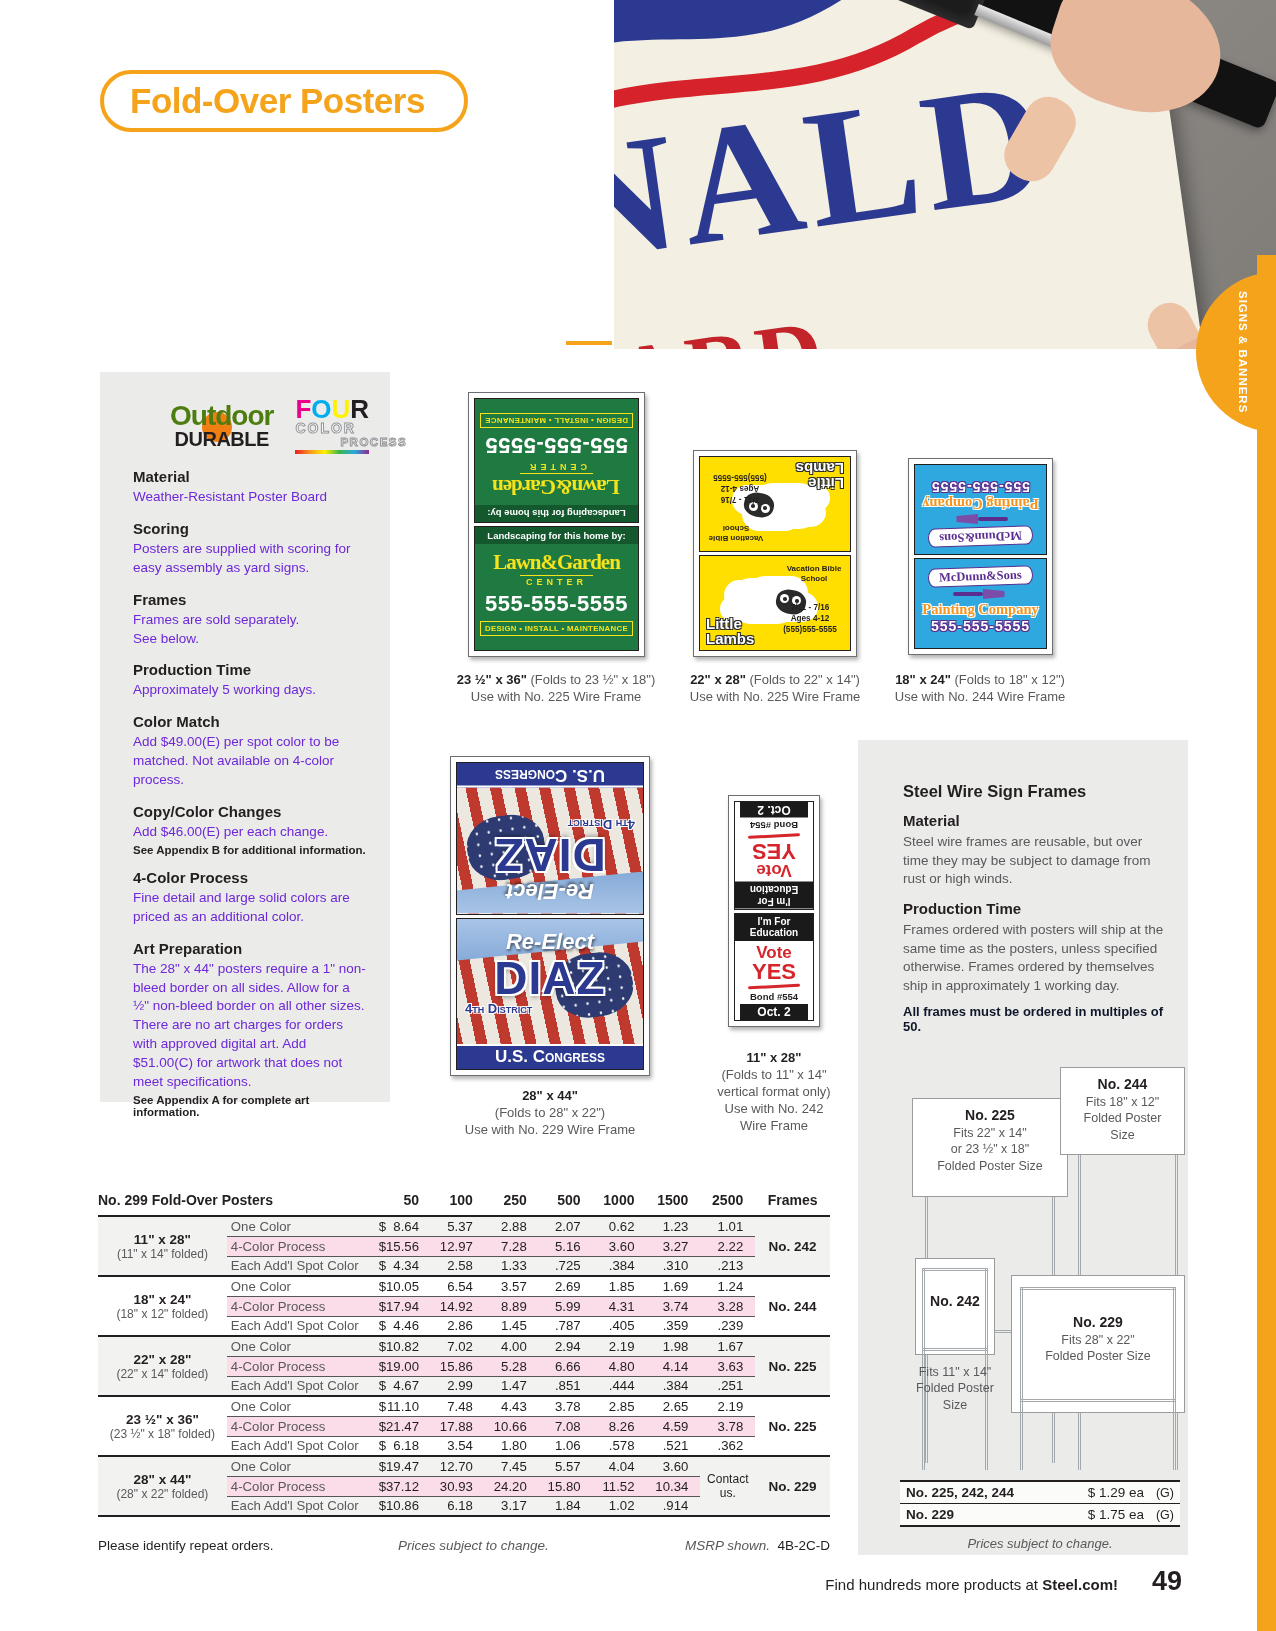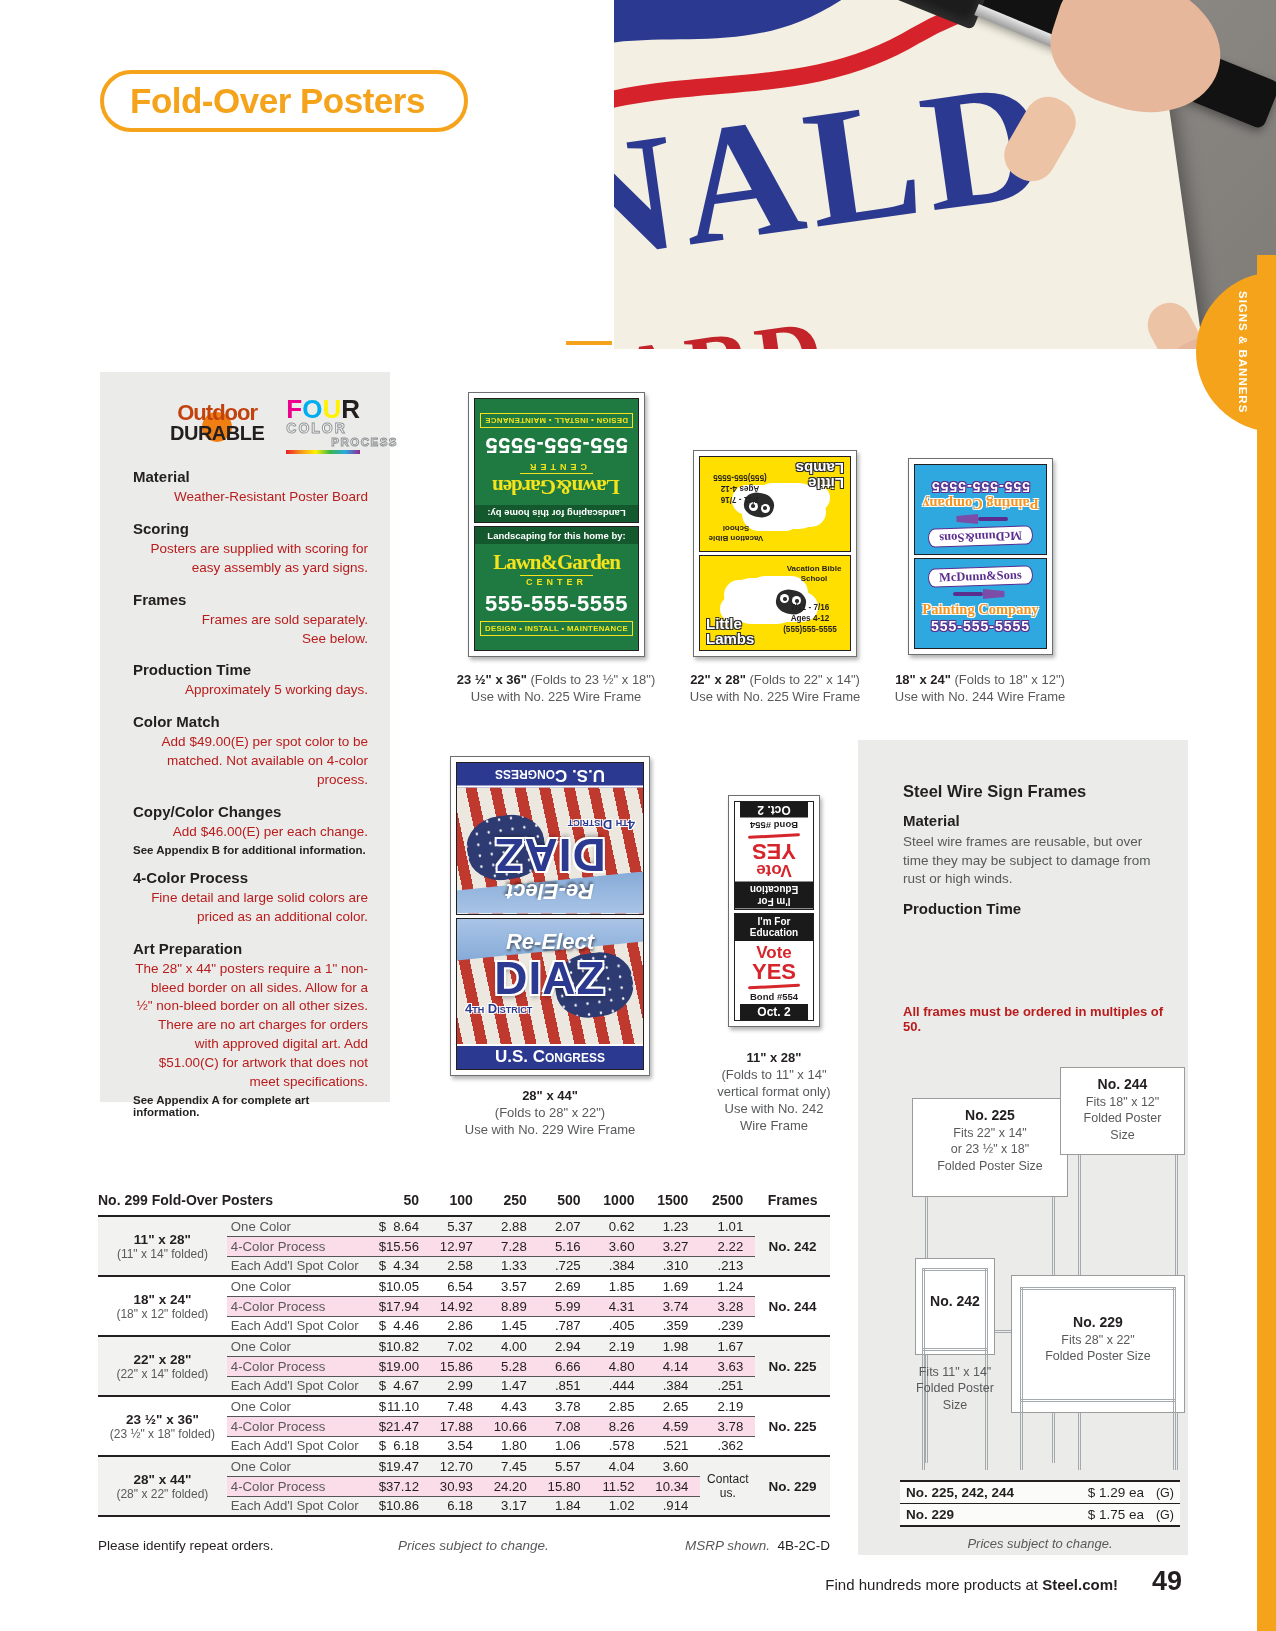--- a/index.html
+++ b/index.html
@@ -46,33 +46,33 @@
   .tab-bump { position:absolute; left:1196px; top:272px; width:160px; height:160px; border-radius:50%; background:#F5A31B; }
   .tab-text { position:absolute; left:1230px; top:262px; width:26px; height:180px;
     writing-mode:vertical-rl; text-orientation:mixed; display:flex; align-items:center; justify-content:center;
     color:#fff; font-weight:700; font-size:11.5px; letter-spacing:1px; white-space:nowrap; }
 
   
   .sidebar { position:absolute; left:100px; top:372px; width:290px; height:730px; background:#EBEBE9; }
   .logos { position:absolute; left:70px; top:26px; width:180px; display:flex; gap:22px; align-items:flex-start; }
   .outdoor { position:relative; text-align:center; padding-top:2px; }
   .outdoor .sun { position:absolute; left:32px; top:14px; width:30px; height:30px; border-radius:50%; background:#F07F13; }
-  .outdoor .l1 { position:relative; font-size:22px; color:#c2410c; font-weight:600; letter-spacing:-1px; }
+  .outdoor .l1 { position:relative; font-size:28px; color:#4d7c0f; font-weight:600; letter-spacing:-1px; }
   .outdoor .l2 { position:relative; font-size:20px; color:#231F20; font-weight:800; letter-spacing:-0.5px; margin-top:-4px; }
   .fourcp { text-align:left; }
   .fourcp .four { font-size:26px; font-weight:800; letter-spacing:0px; line-height:0.9; }
   .fourcp .four .f{color:#EC008C}.fourcp .four .o{color:#00AEEF}.fourcp .four .u{color:#FFF200}.fourcp .four .r{color:#231F20}
   .fourcp .cl { font-size:14px; font-weight:700; color:#fff; -webkit-text-stroke:1px #939598; letter-spacing:2px; line-height:1.05; }
   .fourcp .pr { font-size:11.5px; font-weight:700; color:#fff; -webkit-text-stroke:1px #939598; letter-spacing:1.5px;margin-left:45px; }
   .fourcp .rainbow { margin-top:2px; width:74px; height:4px;
     background:linear-gradient(90deg,#ED1C24,#F7941D,#FFF200,#39B54A,#27AAE1,#93278F); }
   .specs { position:absolute; left:33px; top:96px; width:235px; }
   .spec { margin-bottom:13px; }
   .spec-h { font-size:15px; font-weight:800; color:#231F20; margin-bottom:3px; }
-  .spec-b { font-size:13.5px; color:#b91c1c; line-height:1.4; white-space:pre-line;text-align:right; }
+  .spec-b { font-size:13.5px; color:#6d28d9; line-height:1.4; white-space:pre-line; }
   .spec-n { font-size:11.5px; font-weight:700; color:#231F20; margin-top:2px; }
 
   
   .poster { position:absolute; background:#fff; border:1px solid #6d6e71; padding:5px;
     box-shadow:2px 3px 4px rgba(0,0,0,.3); display:flex; flex-direction:column; gap:3px; }
   .half { position:relative; flex:1; border:1px solid #231F20; overflow:hidden; }
   .half .art { position:absolute; inset:0; }
   .half.flip .art { transform:rotate(180deg); }
 
   .p-lawn { left:468px; top:392px; width:177px; height:265px; }
@@ -136,21 +136,21 @@
   .caption { position:absolute; text-align:center; font-size:13px; color:#58595B; line-height:1.3; }
   .caption .sz { font-weight:800; color:#231F20; }
 
   
   .steel { position:absolute; left:858px; top:740px; width:330px; height:815px; background:#EBEBE9; }
   .steel .s-title { position:absolute; left:45px; top:42px; font-size:16.5px; font-weight:800; color:#231F20; }
   .steel .s-h1 { position:absolute; left:45px; top:72px; font-size:15px; font-weight:800; color:#231F20; }
   .steel .s-b1 { position:absolute; left:45px; top:93px; width:262px; font-size:13.5px; color:#58595B; line-height:1.38; }
   .steel .s-h2 { position:absolute; left:45px; top:160px; font-size:15px; font-weight:800; color:#231F20; }
   .steel .s-b2 { position:absolute; left:45px; top:181px; width:272px; font-size:13.5px; color:#58595B; line-height:1.38; }
-  .steel .s-note { position:absolute; left:45px; top:264px; width:280px; font-size:13px; font-weight:800; color:#b91c1c; }
+  .steel .s-note { position:absolute; left:45px; top:264px; width:280px; font-size:13px; font-weight:800; color:#0f172a; }
 
   .wire { position:absolute; }
   .wire .legL,.wire .legR { position:absolute; top:0; bottom:0; width:0; border-left:3px double #A4A9AE; }
   .wire .legL { left:0; } .wire .legR { right:0; }
   .wire .barT { position:absolute; left:0; right:0; top:0; height:0; border-top:3px double #A4A9AE; }
   .wire .barB { position:absolute; left:0; right:0; height:0; border-top:3px double #A4A9AE; }
   .lbl { position:absolute; background:#fff; border:1px solid #9b9b9b; text-align:center; padding-top:8px; }
   .lbl .no { font-size:14px; font-weight:800; color:#231F20; margin-bottom:2px; }
   .lbl .f { font-size:12.5px; color:#58595B; line-height:1.3; }
   .freetext { position:absolute; text-align:center; font-size:12.5px; color:#58595B; line-height:1.3; }
@@ -425,20 +425,21 @@
     <div>vertical format only)</div>
     <div>Use with No. 242</div>
     <div>Wire Frame</div>
   </div>
 
   <div class="steel">
     <div class="s-title">Steel Wire Sign Frames</div>
     <div class="s-h1">Material</div>
     <div class="s-b1">Steel wire frames are reusable, but over time they may be subject to damage from rust or high winds.</div>
     <div class="s-h2">Production Time</div>
+    <div class="s-b2">Frames ordered with posters will ship at the same time as the posters, unless specified otherwise. Frames ordered by themselves ship in approximately 1 working day.</div>
     <div class="s-note">All frames must be ordered in multiples of 50.</div>
 
     <div class="wire" style="left:220px;top:340px;width:100px;height:390px;">
       <div class="legL"></div>
         <div class="legR"></div>
         <div class="barT"></div>
         <div class="barB" style="top:265px;"></div>
     </div>
     <div class="wire" style="left:67px;top:368px;width:130px;height:355px;">
       <div class="legL"></div>

